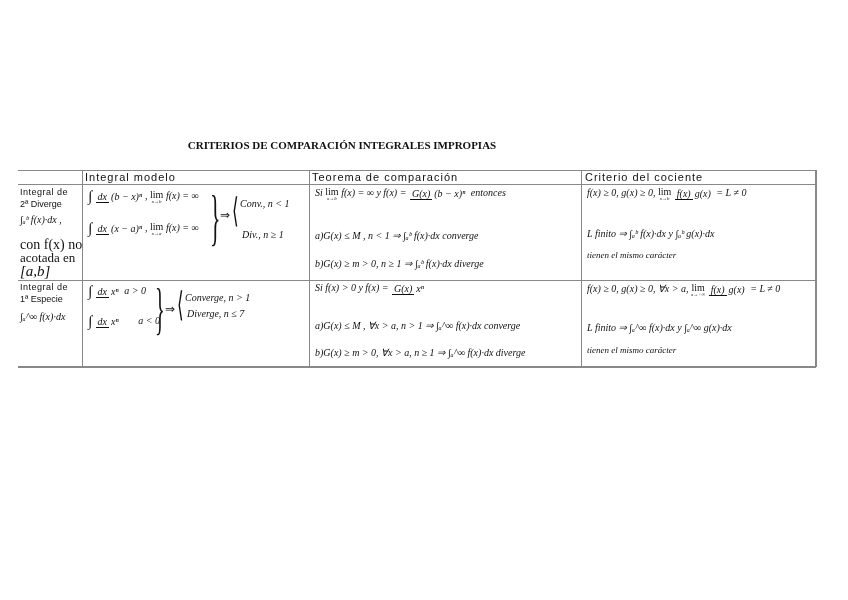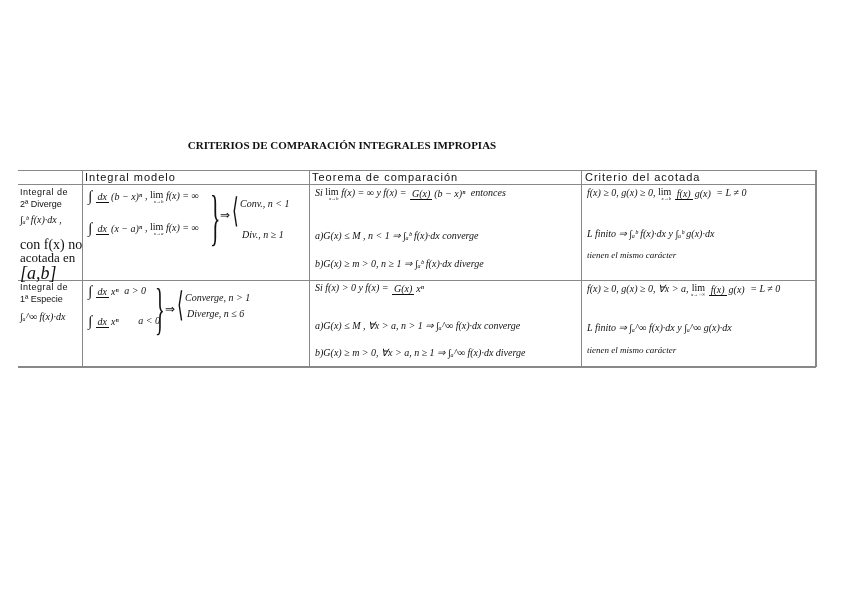--- a/index.html
+++ b/index.html
@@ -11,21 +11,21 @@
   .hline { position:absolute; left:0; height:1px; background:#888; }
   .hdr { position:absolute; top:1px; height:13px; font-family:"Liberation Sans", sans-serif;
     font-size:11px; letter-spacing:1px; line-height:13px; color:#111; }
   .sans { font-family:"Liberation Sans", sans-serif; font-size:9px; letter-spacing:0.5px; line-height:10px; }
   .m { font-family:"Liberation Serif", serif; font-style:italic; font-size:10px; white-space:nowrap; position:absolute; }
   .mu { font-style:normal; }
   .frac { display:inline-flex; flex-direction:row; align-items:center; vertical-align:middle; margin:0 1px; }
   .frac .num { border-bottom:1px solid #111; padding:0 2px; line-height:11px; }
   .frac .den { line-height:12px; padding:0 2px; }
   .int { font-style:normal; font-size:15px; vertical-align:middle; position:relative; }
-  .lim { display:inline-flex; flex-direction:column; align-items:flex-end; vertical-align:middle; line-height:9px; font-style:normal; }
+  .lim { display:inline-flex; flex-direction:column; align-items:center; vertical-align:middle; line-height:9px; font-style:normal; }
   .lim small { font-size:5px; font-style:italic; line-height:5px; }
   .brace { position:absolute; font-family:"Liberation Serif", serif; color:#111; }
   .cell-txt { position:absolute; }
 </style>
 </head>
 <body>
 
 <div class="title">CRITERIOS DE COMPARACIÓN INTEGRALES IMPROPIAS</div>
 
 <div class="tbl">
@@ -34,29 +34,29 @@
   <div class="hline" style="top:14px;width:798px"></div>
   <div class="hline" style="top:110px;width:798px"></div>
   <div class="hline" style="top:196px;width:798px;height:2px"></div>
   <div class="vline" style="left:64px;height:197px"></div>
   <div class="vline" style="left:291px;height:197px"></div>
   <div class="vline" style="left:563px;height:197px"></div>
   <div class="vline" style="left:797px;height:197px;width:2px"></div>
 
   <div class="hdr" style="left:67px">Integral modelo</div>
   <div class="hdr" style="left:294px">Teorema de comparación</div>
-  <div class="hdr" style="left:567px">Criterio del acotada</div>
+  <div class="hdr" style="left:567px">Criterio del cociente</div>
 
   <div>
     <div class="cell-txt sans" style="left:2px;top:17px">Integral de</div>
     <div class="cell-txt sans" style="left:2px;top:29px;letter-spacing:0">2ª Diverge</div>
     <div class="m" style="left:2px;top:44px;font-size:10px">∫ₐᵇ f(x)·dx ,</div>
     <div class="m mu" style="left:2px;top:67px;font-size:14px">con  f(x) no</div>
     <div class="m mu" style="left:2px;top:80px;font-size:13px">acotada en</div>
-    <div class="m" style="left:2px;top:93px;font-size:18px">[a,b]</div>
+    <div class="m" style="left:2px;top:93px;font-size:15px">[a,b]</div>
 
     <div class="m" style="left:70px;top:18px">
       <span class="int">∫</span>
       <span class="frac">
           <span class="num">dx</span>
           <span class="den">(b − x)ⁿ</span>
         </span>,
       <span class="lim">lim<small>x→b</small></span>
       <span>f(x) = ∞</span>
     </div>
@@ -119,21 +119,21 @@
       <span class="frac">
           <span class="num">dx</span>
           <span class="den">xⁿ</span>
         </span>
       <span style="margin-left:14px;font-style:italic">a &lt; 0</span>
     </div>
     <div class="brace" style="left:137px;top:108px;font-size:58px;line-height:62px;transform:scaleX(0.35);transform-origin:left">}</div>
     <div class="m mu" style="left:147px;top:132px;font-size:12px">⇒</div>
     <div class="brace" style="left:159px;top:117px;font-size:34px;line-height:36px;transform:scaleX(0.5);transform-origin:left">⟨</div>
     <div class="m" style="left:167px;top:122px">Converge, n &gt; 1</div>
-    <div class="m" style="left:169px;top:138px">Diverge,   n ≤ 6</div>
+    <div class="m" style="left:169px;top:138px">Diverge,   n ≤ 7</div>
 
     <div class="m" style="left:297px;top:112px">
       <span>Si  f(x) &gt; 0   y   f(x) =</span>
       <span class="frac">
           <span class="num">G(x)</span>
           <span class="den">xⁿ</span>
         </span>
     </div>
     <div class="m" style="left:297px;top:150px">a)G(x) ≤ M , ∀x &gt; a,   n &gt; 1 ⇒ ∫ₐ^∞ f(x)·dx  converge</div>
     <div class="m" style="left:297px;top:177px">b)G(x) ≥ m &gt; 0, ∀x &gt; a,   n ≥ 1 ⇒ ∫ₐ^∞ f(x)·dx  diverge</div>

